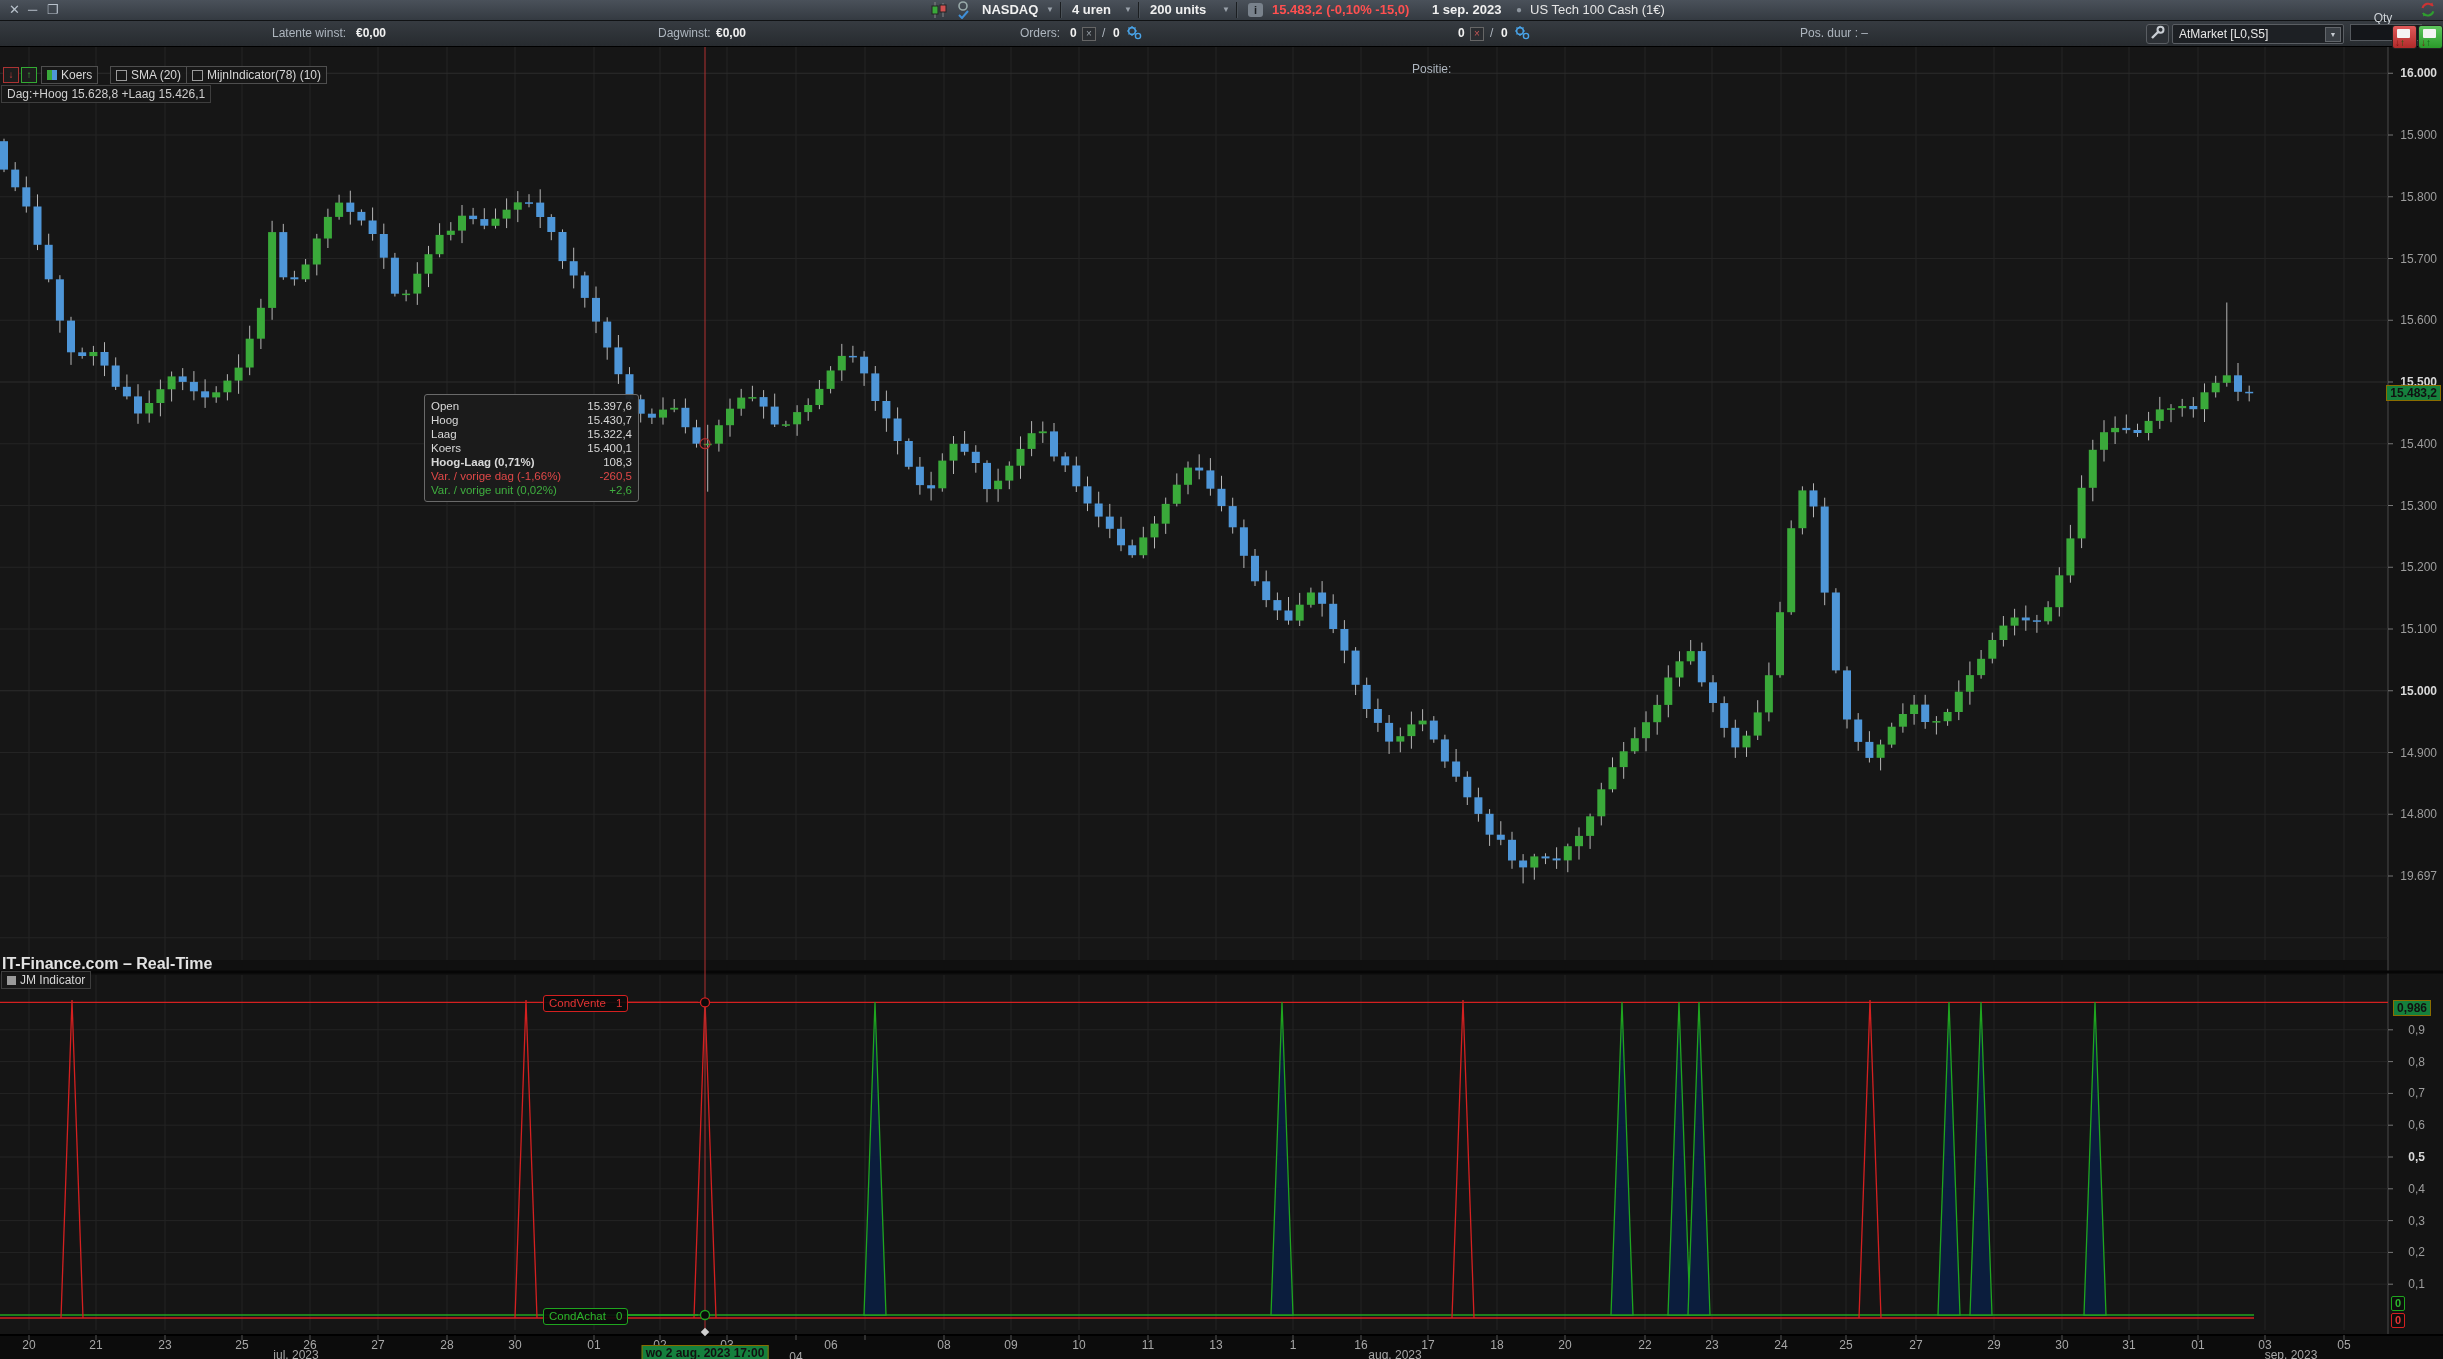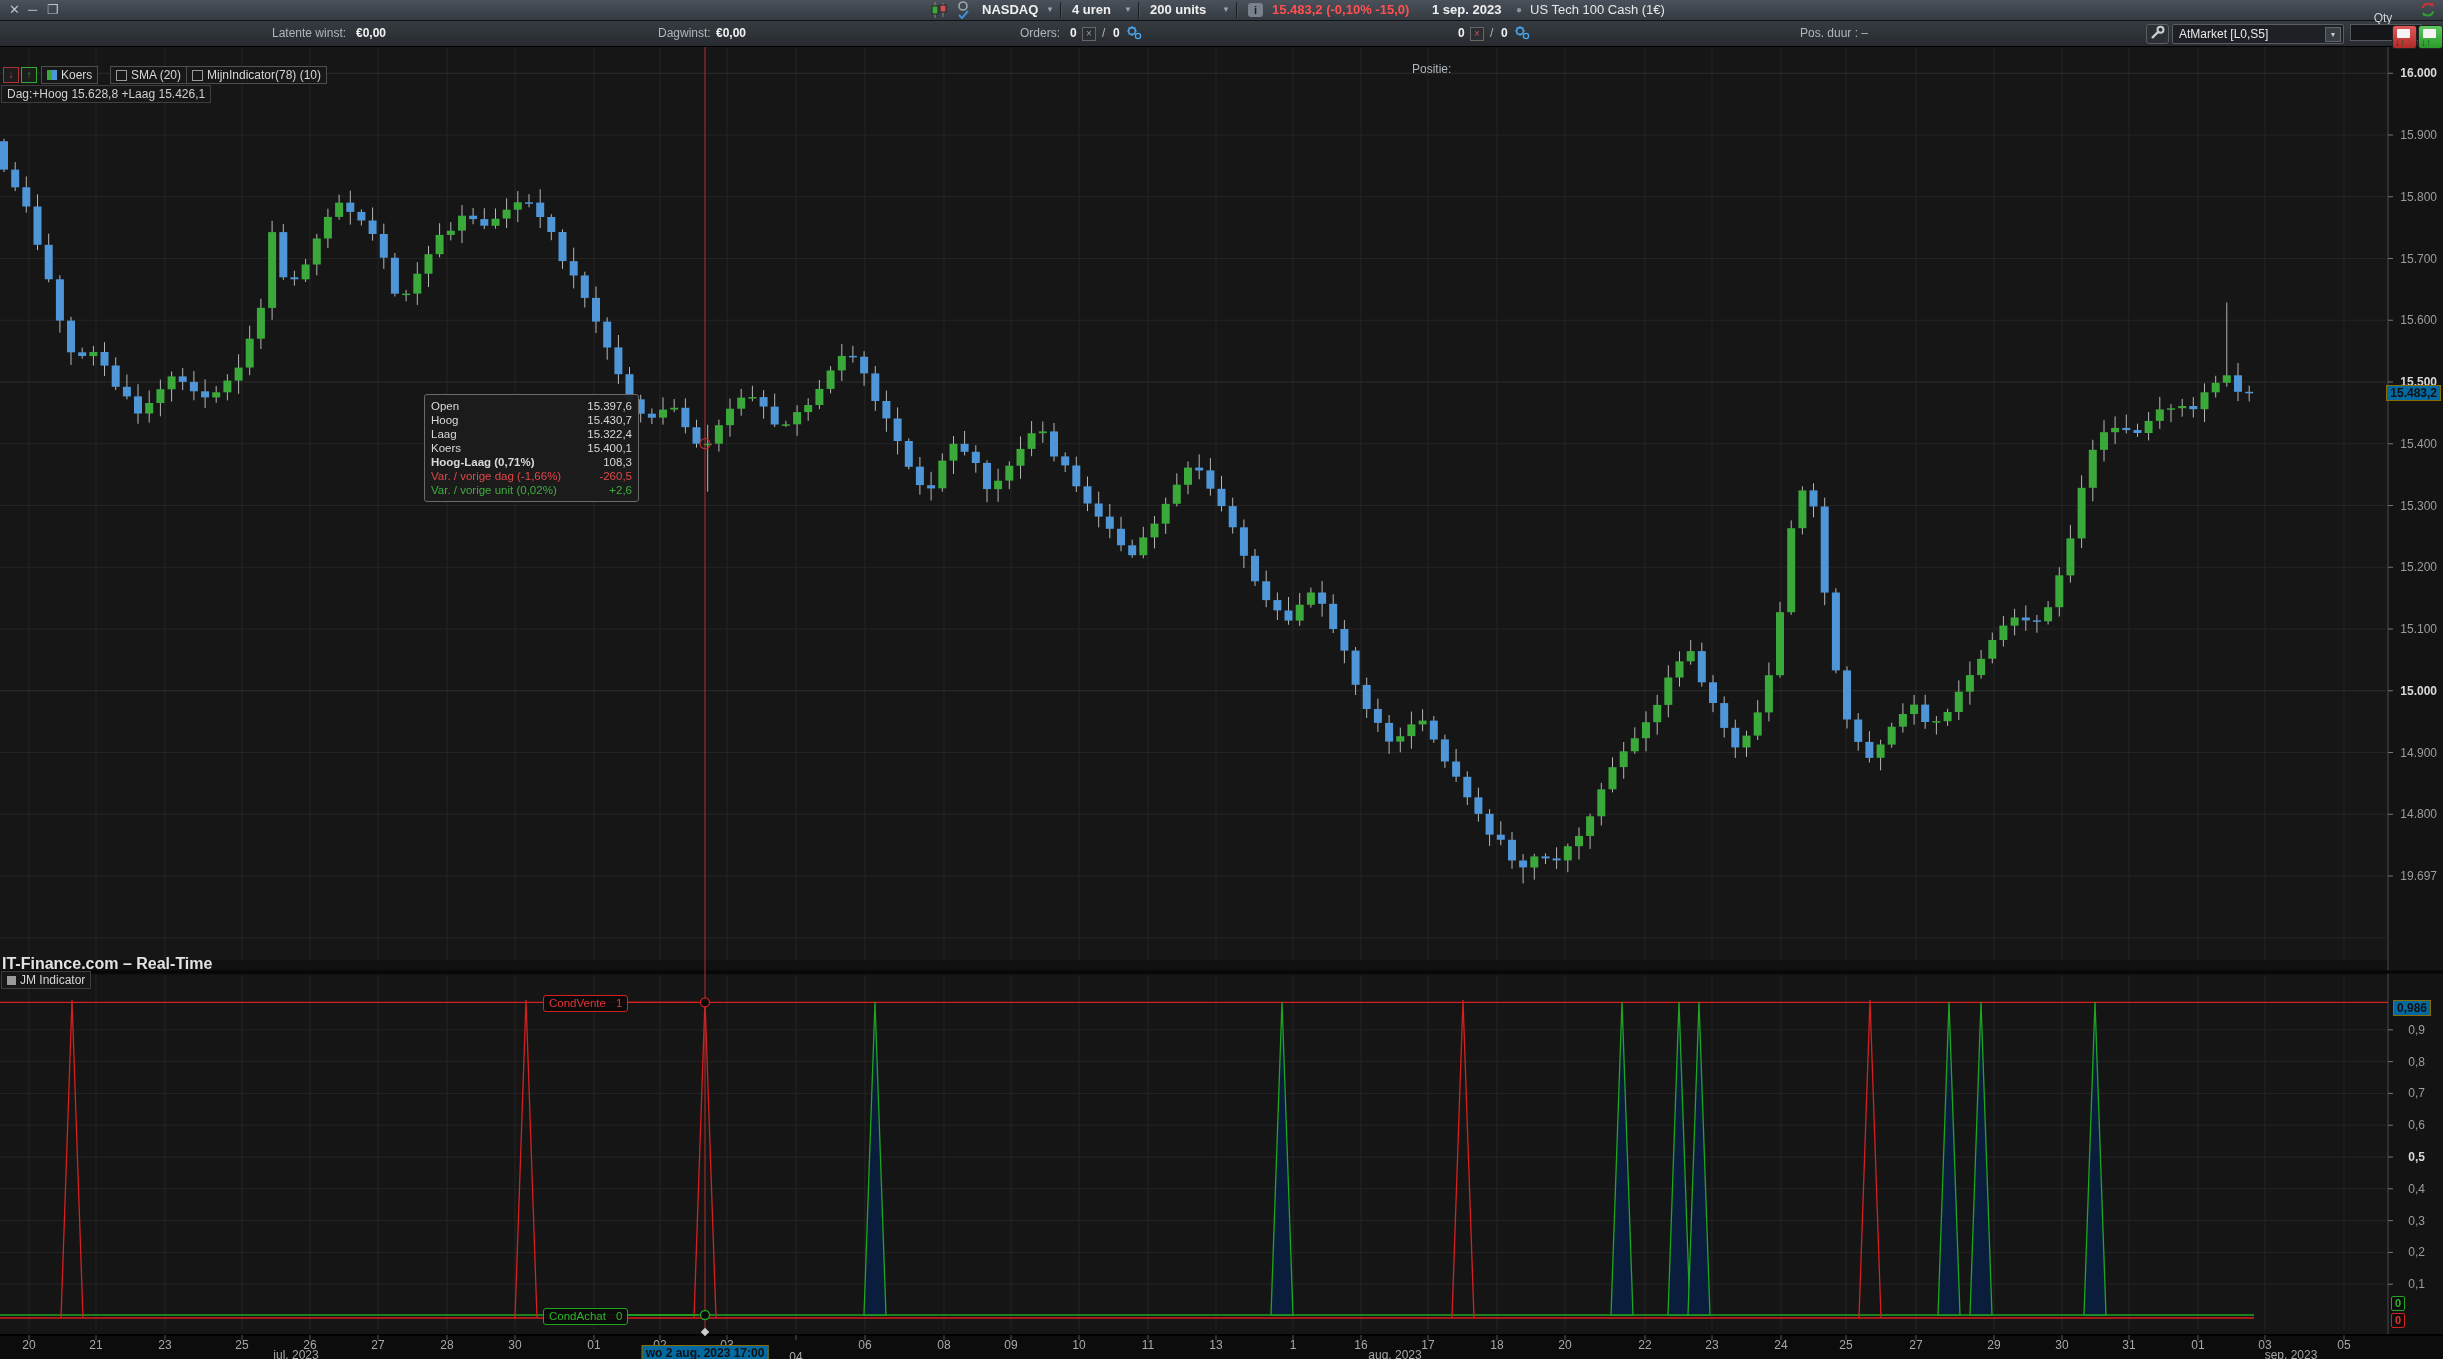--- a/index.html
+++ b/index.html
@@ -22,21 +22,21 @@
   .chip{background:rgba(24,24,24,.92);border:1px solid #4e4e4e;height:16px;line-height:16px;
         font-size:12px;color:#d6d6d6;padding:0 5px;display:flex;align-items:center;gap:4px;}
   .chip .sq{width:10px;height:10px;display:inline-block;}
   .checkbox{width:9px;height:9px;border:1px solid #9a9a9a;background:transparent;display:inline-block;}
   .mini-btn{width:14px;height:14px;border:1px solid #777;background:#1d1d1d;text-align:center;
             line-height:13px;font-size:10px;font-weight:bold;}
   
   .pr-label{position:absolute;right:6px;font-size:12px;color:#9d9d9d;white-space:nowrap;}
   .pr-label.b{font-weight:bold;color:#d9d9d9;font-size:12px;}
   .t-label{position:absolute;font-size:12px;color:#a8a8a8;transform:translateX(-50%);white-space:nowrap;}
-  .badge{position:absolute;background:#0369a1;color:#111;font-size:12px;font-weight:bold;
+  .badge{position:absolute;background:#15803d;color:#111;font-size:12px;font-weight:bold;
          padding:0 3px;height:14px;line-height:14px;white-space:nowrap;border:1px solid #8a6d00;}
   
   #tooltip{left:424px;top:394px;width:201px;background:rgba(27,27,27,.95);border:1px solid #6a6a6a;
            border-radius:3px;padding:4px 6px;z-index:5;}
   .tt-row{display:flex;justify-content:space-between;font-size:11.5px;line-height:14px;}
   
   .cond-box{position:absolute;height:15px;line-height:15px;font-size:11.5px;background:rgba(10,10,10,.9);
             border-radius:3px;padding:0 5px;display:flex;gap:10px;z-index:4;}
   .zero-badge{position:absolute;width:12px;height:13px;line-height:13px;text-align:center;
               font-size:11px;font-weight:bold;background:#0d0d0d;border-radius:2px;z-index:4;}
@@ -840,21 +840,21 @@
       <div class="t-label" style="left: 165px; top: 3px;">23</div>
       <div class="t-label" style="left: 242px; top: 3px;">25</div>
       <div class="t-label" style="left: 310px; top: 3px;">26</div>
       <div class="t-label" style="left: 378px; top: 3px;">27</div>
       <div class="t-label" style="left: 447px; top: 3px;">28</div>
       <div class="t-label" style="left: 515px; top: 3px;">30</div>
       <div class="t-label" style="left: 594px; top: 3px;">01</div>
       <div class="t-label" style="left: 660px; top: 3px;">02</div>
       <div class="t-label" style="left: 727px; top: 3px;">03</div>
       <div class="t-label" style="left: 796px; top: 3px; margin-top: 12px;">04</div>
-      <div class="t-label" style="left: 865px; top: 3px; text-align: right;">06</div>
+      <div class="t-label" style="left: 831px; top: 3px; text-align: right;">06</div>
       <div class="t-label" style="left: 944px; top: 3px;">08</div>
       <div class="t-label" style="left: 1011px; top: 3px;">09</div>
       <div class="t-label" style="left: 1079px; top: 3px;">10</div>
       <div class="t-label" style="left: 1148px; top: 3px;">11</div>
       <div class="t-label" style="left: 1216px; top: 3px;">13</div>
       <div class="t-label" style="left: 1293px; top: 3px;">1</div>
       <div class="t-label" style="left: 1361px; top: 3px;">16</div>
       <div class="t-label" style="left: 1428px; top: 3px;">17</div>
       <div class="t-label" style="left: 1497px; top: 3px;">18</div>
       <div class="t-label" style="left: 1565px; top: 3px;">20</div>

